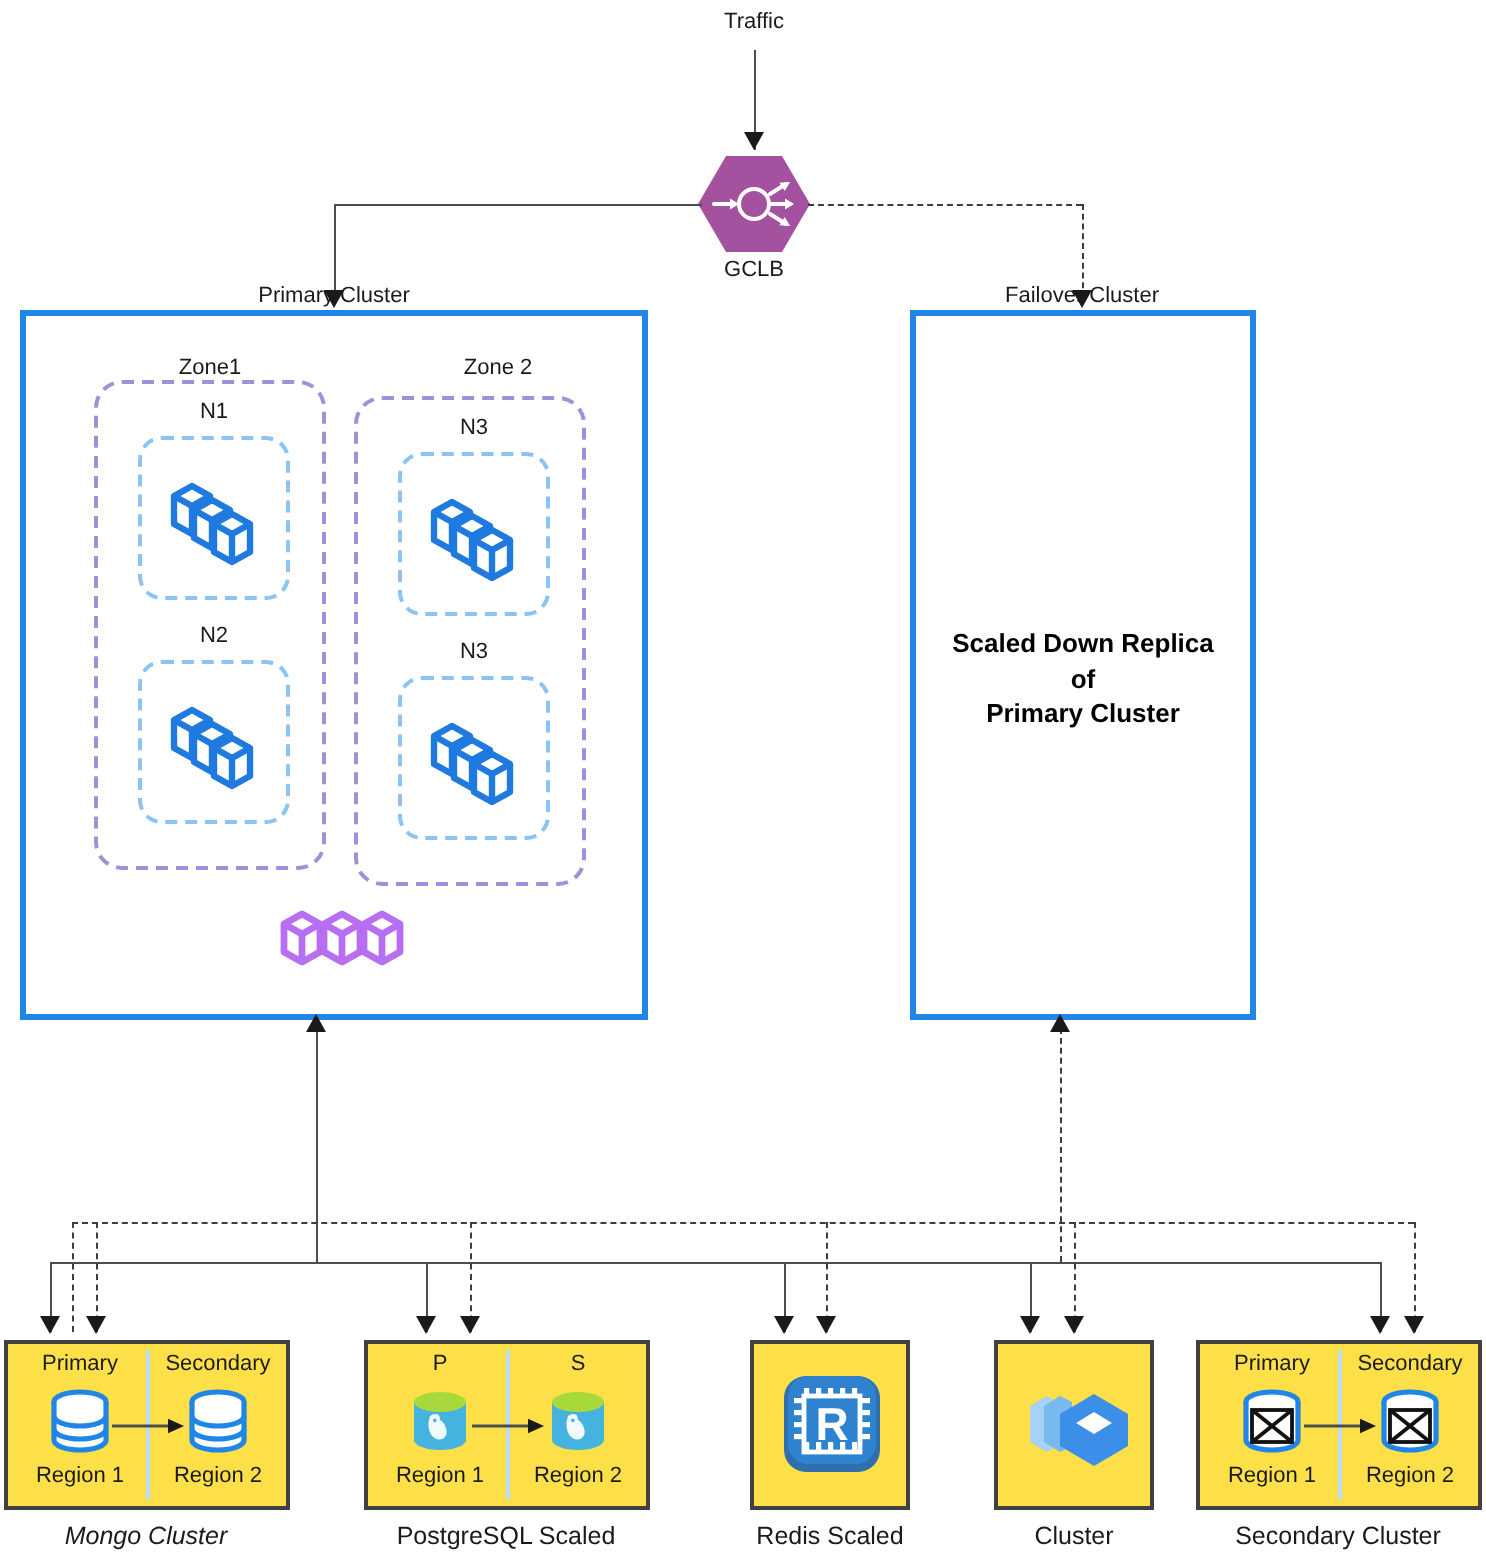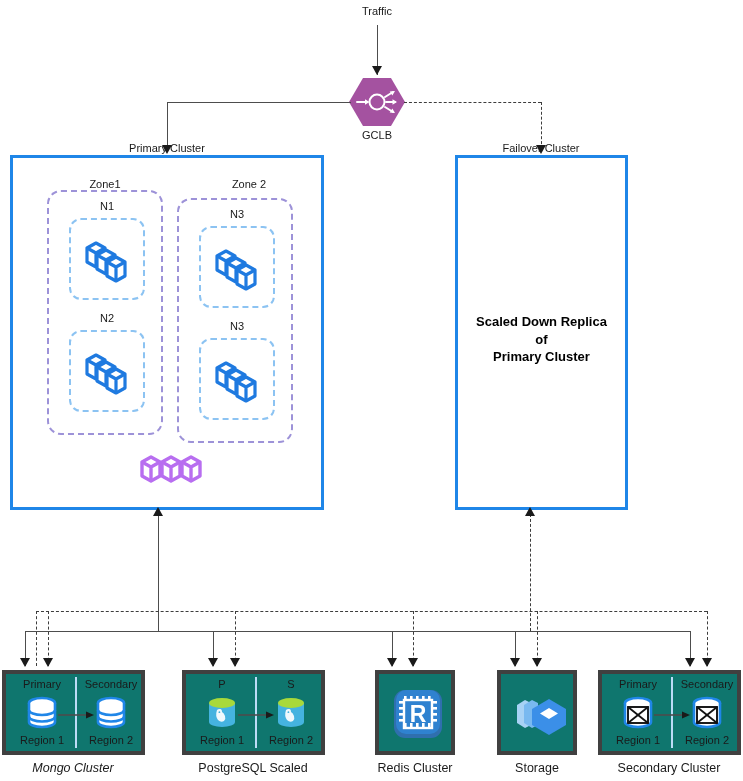--- a/index.html
+++ b/index.html
@@ -73,23 +73,23 @@
     width: 0; height: 0;
     border-left: 5px solid transparent;
     border-right: 5px solid transparent;
   }
   .arrowhead.down { border-top: 9px solid #1a1a1a; }
   .arrowhead.up   { border-bottom: 9px solid #1a1a1a; }
 
   
   .store-box {
     position: absolute;
-    border: 4px solid #404040;
+    border: 2px solid #404040;
     box-sizing: border-box;
-    background: #0f766e;
+    background: #fde047;
   }
   .store-split {
     position: absolute;
     top: 3px; bottom: 3px;
     width: 2px;
     background: #bcdcf7;
   }
   .store-caption {
     position: absolute;
     font-size: 12.5px;
@@ -361,31 +361,31 @@
         <rect x="9" y="35" width="5" height="2.6"></rect>
         <rect x="42" y="17" width="5" height="2.6"></rect>
         <rect x="42" y="23" width="5" height="2.6"></rect>
         <rect x="42" y="29" width="5" height="2.6"></rect>
         <rect x="42" y="35" width="5" height="2.6"></rect>
       </g>
       <rect x="14" y="16" width="28" height="28" fill="none" stroke="#ffffff" stroke-width="2.4"></rect>
       <text x="28" y="38" font-family="'Liberation Sans',sans-serif" font-size="23" font-weight="bold" fill="#ffffff" text-anchor="middle">R</text>
     </svg>
   </div>
-  <div class="store-caption" style="left:415px; top:761px;">Redis Cluster</div>
+  <div class="store-caption" style="left:415px; top:761px;">Redis Scaled</div>
 
   <div class="store-box" style="left:497px; top:670px; width:80px; height:85px;">
     <svg class="icon-abs" style="left:10px; top:17px;" width="60" height="52" viewBox="0 0 60 52">
       <path d="M6 14 L14 9 L20 12 L20 34 L14 37 L6 32 Z" fill="#a8d2f5"></path>
       <path d="M13 14 L21 9 L27 12 L27 34 L21 37 L13 32 Z" fill="#79b9f0"></path>
       <path d="M21 18 L38 8 L55 18 L55 34 L38 44 L21 34 Z" fill="#3b8fe8"></path>
       <polygon points="38,17 47,22.5 38,28 29,22.5" fill="#ffffff"></polygon>
     </svg>
   </div>
-  <div class="store-caption" style="left:537px; top:761px;">Storage</div>
+  <div class="store-caption" style="left:537px; top:761px;">Cluster</div>
 
   <div class="store-box" style="left:598px; top:670px; width:143px; height:85px;">
     <div class="store-split" style="left:69px;"></div>
     <div class="lbl center" style="left:36px; top:4px;">Primary</div>
     <div class="lbl center" style="left:105px; top:4px;">Secondary</div>
 
     <svg class="icon-abs" style="left:20px; top:22px;" width="32" height="34" viewBox="0 0 32 34">
       <g fill="#ffffff" stroke="#1f86e8" stroke-width="2.6">
         <ellipse cx="16" cy="7" rx="13" ry="5"></ellipse>
         <path d="M3 7 L3 26 A13 5 0 0 0 29 26 L29 7" fill="#ffffff"></path>

